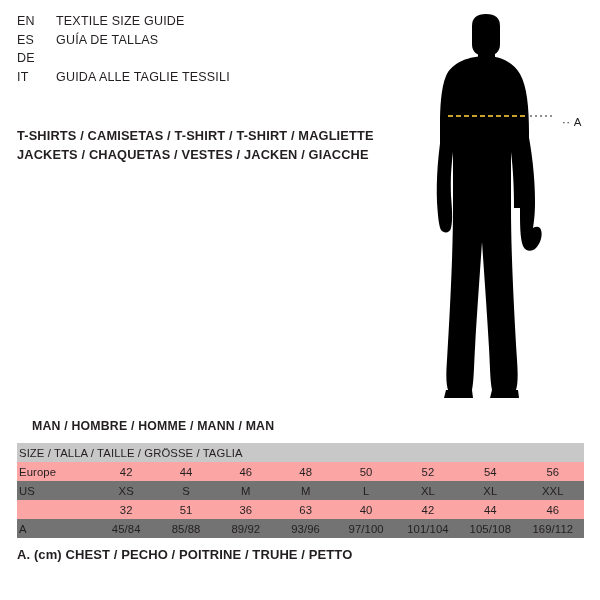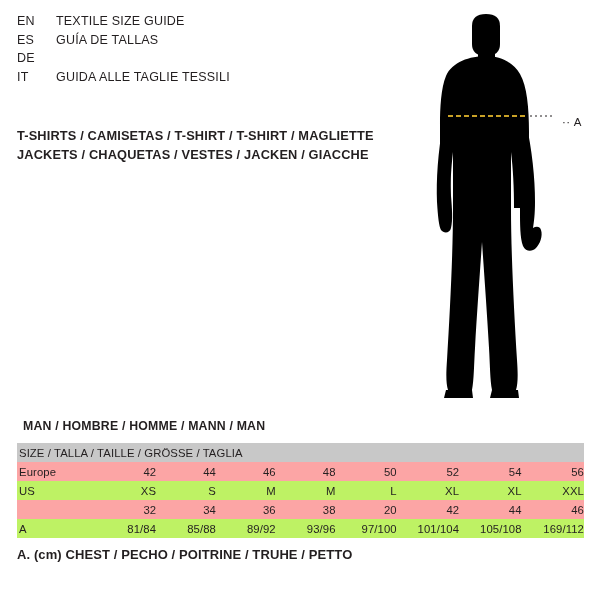--- a/index.html
+++ b/index.html
@@ -76,21 +76,21 @@
     top: 104px;
     font-size: 11.5px;
     letter-spacing: 0.5px;
     color: #231f20;
     white-space: nowrap;
   }
 
   
   .gender-title {
     position: absolute;
-    left: 23px;
+    left: 32px;
     top: 419px;
     font-size: 12.3px;
     font-weight: bold;
     letter-spacing: 0.2px;
     white-space: nowrap;
   }
   table.size-table {
     position: absolute;
     left: 17px;
     top: 443px;
@@ -106,29 +106,29 @@
     color: #231f20;
   }
   .row-head td {
     background: #c8c8c8;
     font-weight: normal;
   }
   .row-alt td {
     background: #fca5a5;
   }
   .row-plain td {
-    background: #bef264;
+    background: #737373;
   }
   .col-label {
     width: 88px;
     padding-left: 2px !important;
   }
   .cell {
     width: 68px;
-    text-align: right;
+    text-align: center;
   }
   .head-label {
     padding-left: 2px !important;
     margin-left: 16px;
   }
 
   .footnote {
     position: absolute;
     left: 17px;
     top: 547px;
@@ -250,31 +250,31 @@
         <td class="cell">M</td>
         <td class="cell">M</td>
         <td class="cell">L</td>
         <td class="cell">XL</td>
         <td class="cell">XL</td>
         <td class="cell">XXL</td>
       </tr>
       <tr class="row-alt">
         <td class="col-label"></td>
         <td class="cell">32</td>
-        <td class="cell">34</td>
+        <td class="cell">51</td>
         <td class="cell">36</td>
-        <td class="cell">38</td>
-        <td class="cell">20</td>
+        <td class="cell">63</td>
+        <td class="cell">40</td>
         <td class="cell">42</td>
         <td class="cell">44</td>
         <td class="cell">46</td>
       </tr>
       <tr class="row-plain">
         <td class="col-label">A</td>
-        <td class="cell">81/84</td>
+        <td class="cell">45/84</td>
         <td class="cell">85/88</td>
         <td class="cell">89/92</td>
         <td class="cell">93/96</td>
         <td class="cell">97/100</td>
         <td class="cell">101/104</td>
         <td class="cell">105/108</td>
         <td class="cell">169/112</td>
       </tr>
     </tbody>
   </table>

